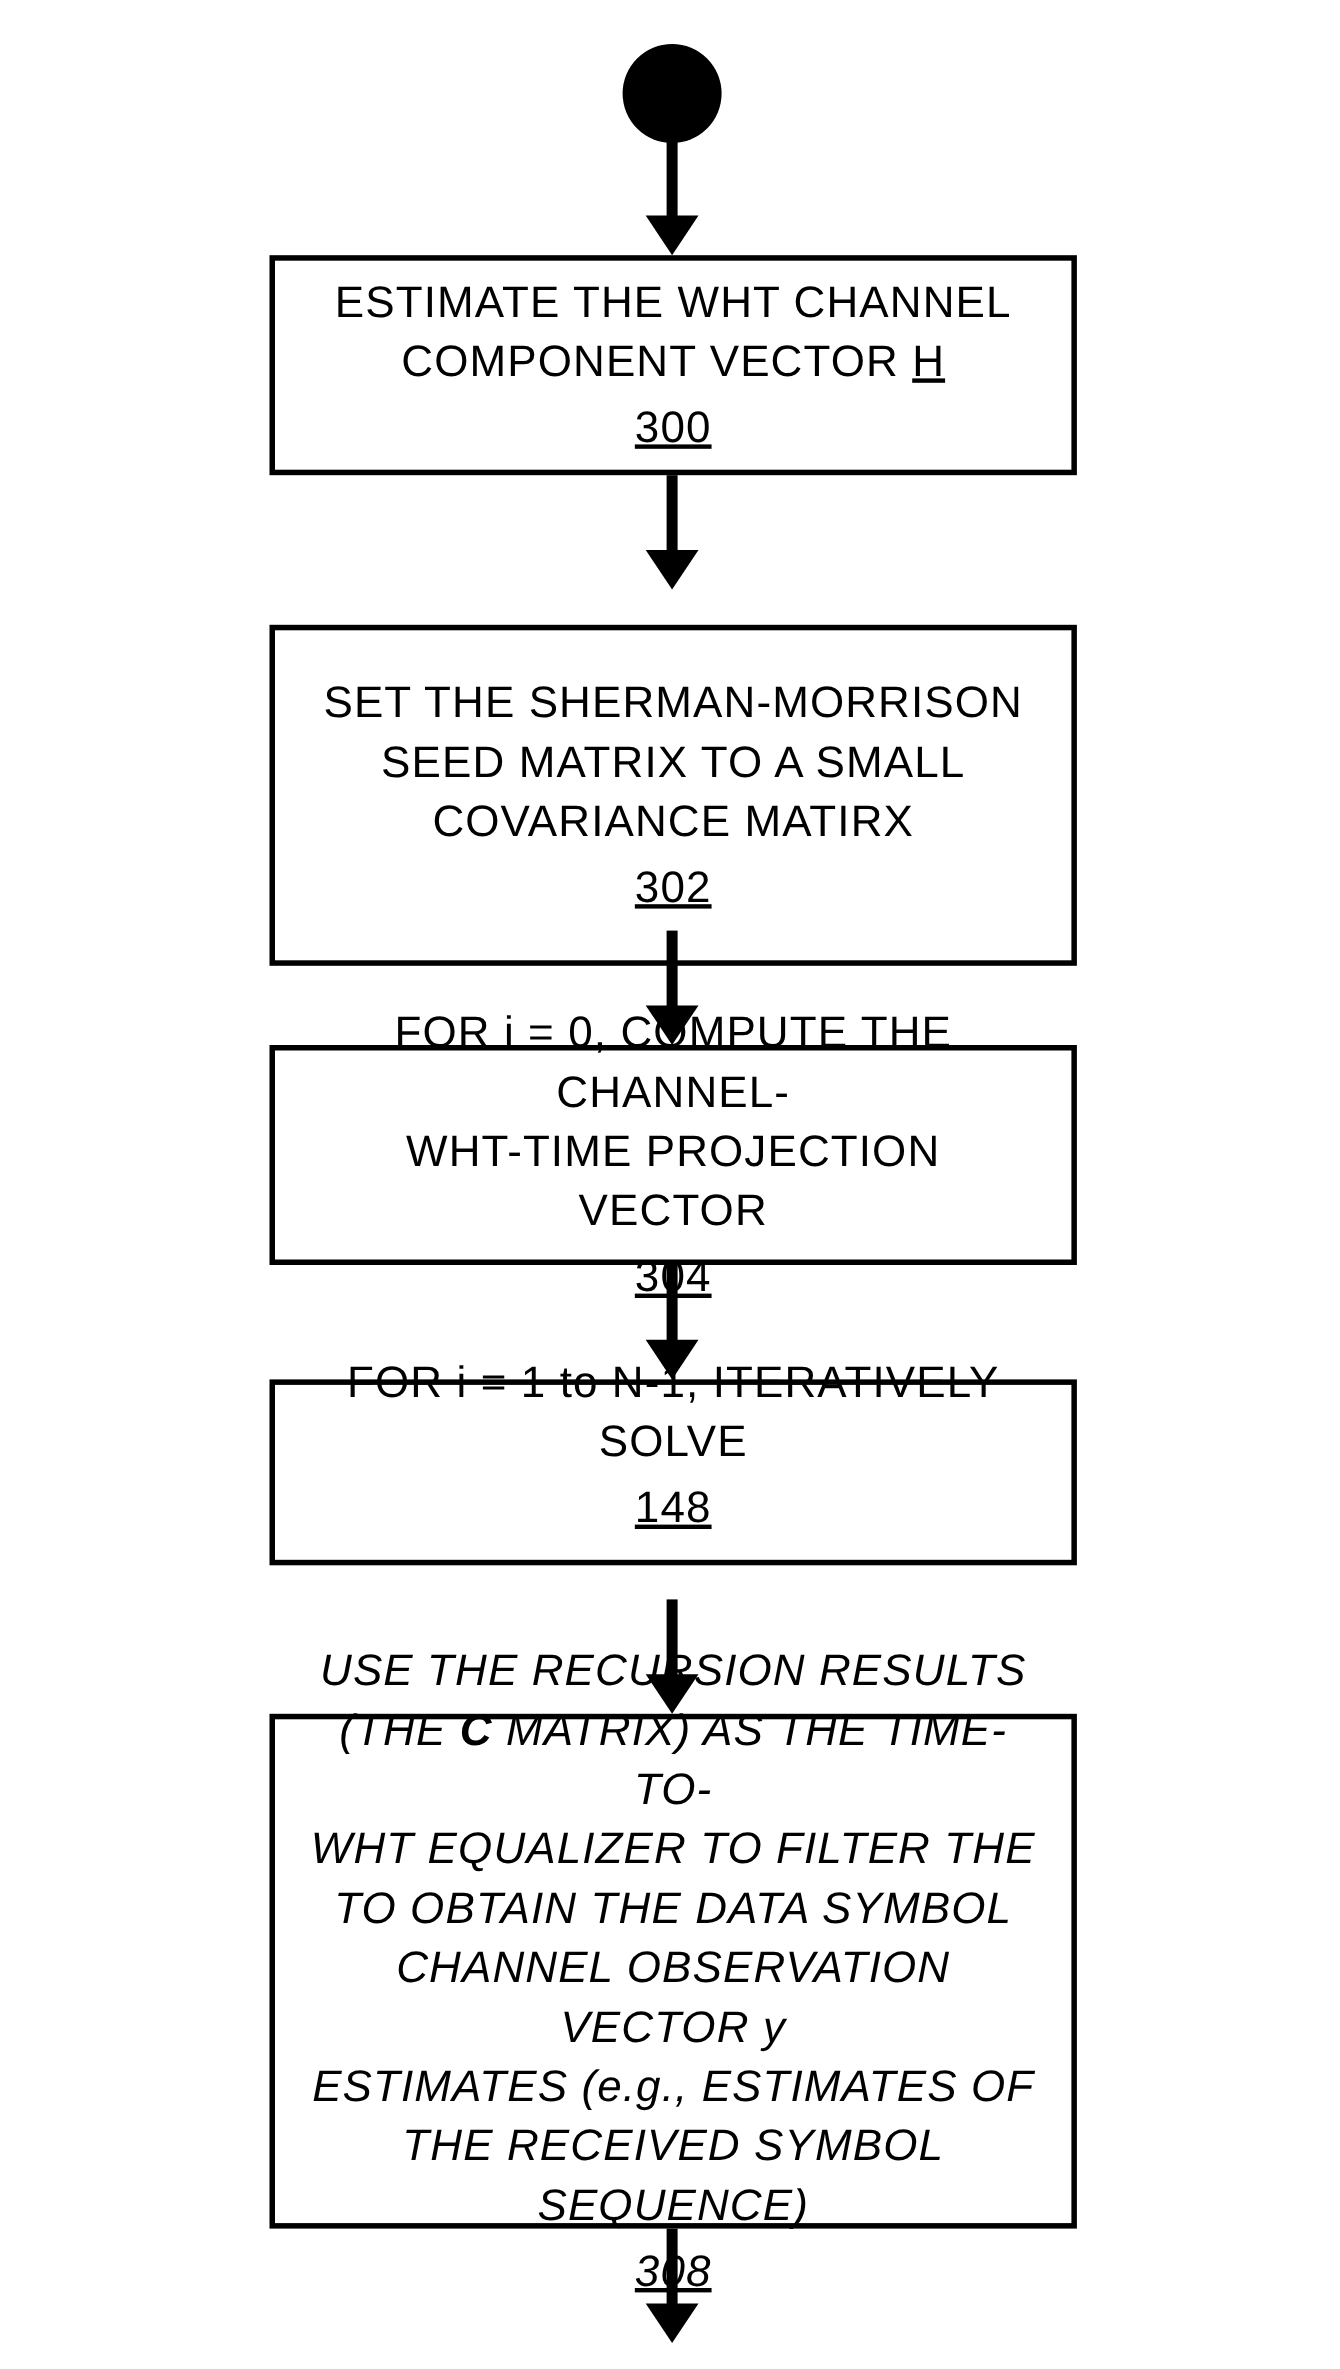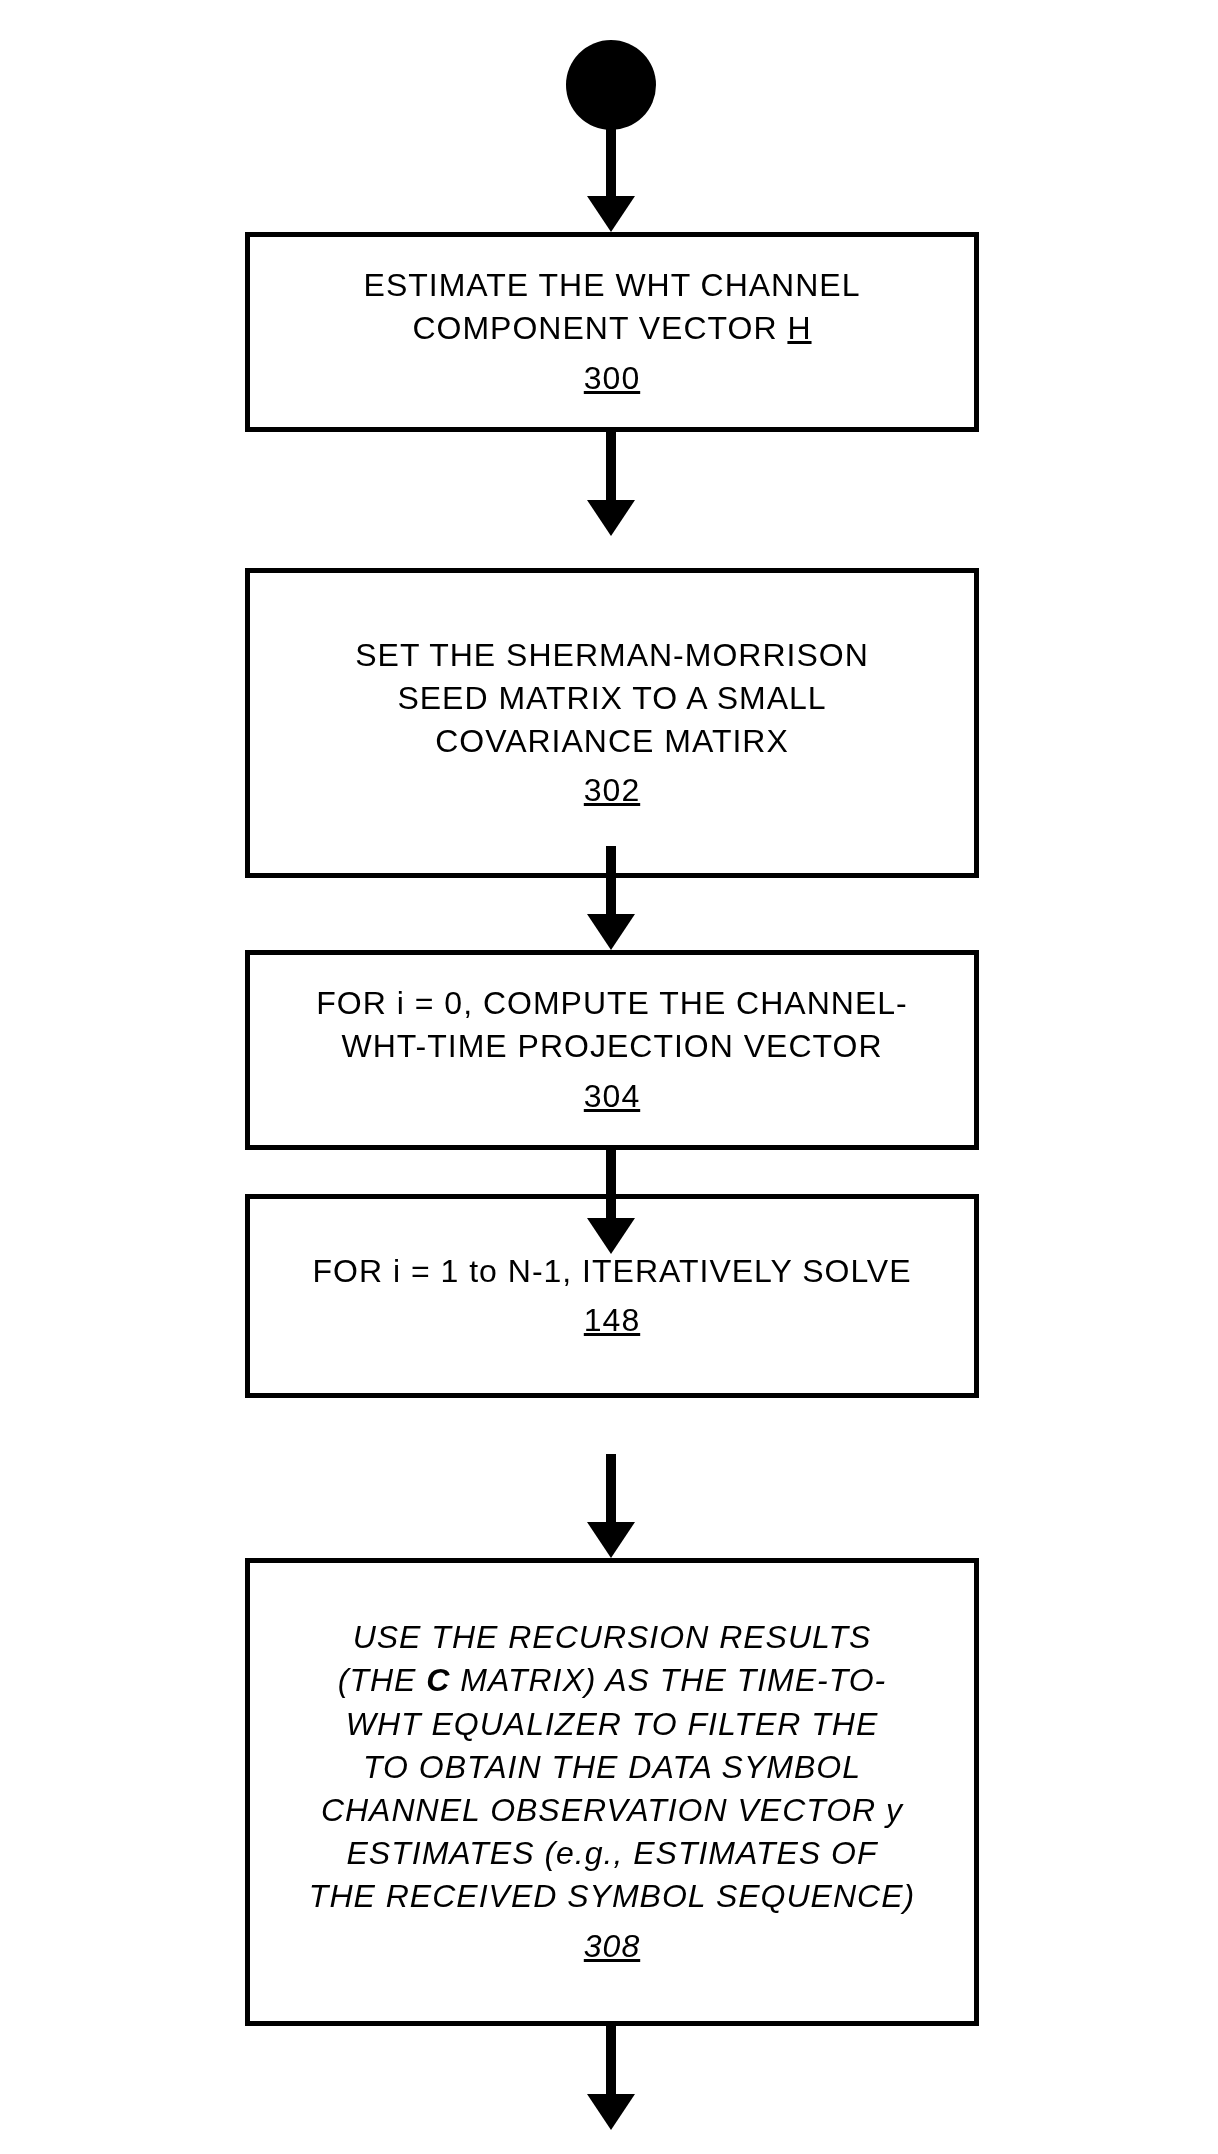--- a/index.html
+++ b/index.html
@@ -17,21 +17,21 @@
   .box {
     position: absolute;
     border: 5px solid #000000;
     box-sizing: border-box;
     display: flex;
     flex-direction: column;
     justify-content: center;
     align-items: center;
     text-align: center;
     padding: 20px 30px;
-    font-size: 32px;
+    font-size: 40px;
     letter-spacing: 1px;
     line-height: 1.35;
     font-weight: 400;
   }
   .box .line { display: block; }
   .box .ref {
     display: block;
     text-decoration: underline;
     margin-top: 6px;
   }
@@ -89,21 +89,21 @@
 
   <div class="box" style="left:245px; top:950px; width:734px; height:200px;">
     <span class="line">FOR i = 0, COMPUTE THE CHANNEL-</span>
     <span class="line">WHT-TIME PROJECTION VECTOR</span>
     <span class="ref">304</span>
   </div>
 
   <div class="arrow-shaft" style="left:606px; top:1150px; height:70px;"></div>
   <div class="arrow-head" style="left:587px; top:1218px;"></div>
 
-  <div class="box" style="left:245px; top:1194px; width:734px; height:204px;">
+  <div class="box" style="left:245px; top:1254px; width:734px; height:169px;justify-content:flex-end;">
     <span class="line">FOR i = 1 to N-1, ITERATIVELY SOLVE</span>
     <span class="ref">148</span>
   </div>
 
   <div class="arrow-shaft" style="left:606px; top:1454px; height:70px;"></div>
   <div class="arrow-head" style="left:587px; top:1522px;"></div>
 
   <div class="box" style="left:245px; top:1558px; width:734px; height:468px;font-style:italic;">
     <span class="line">USE THE RECURSION RESULTS</span>
     <span class="line">(THE <b>C</b> MATRIX) AS THE TIME-TO-</span>

